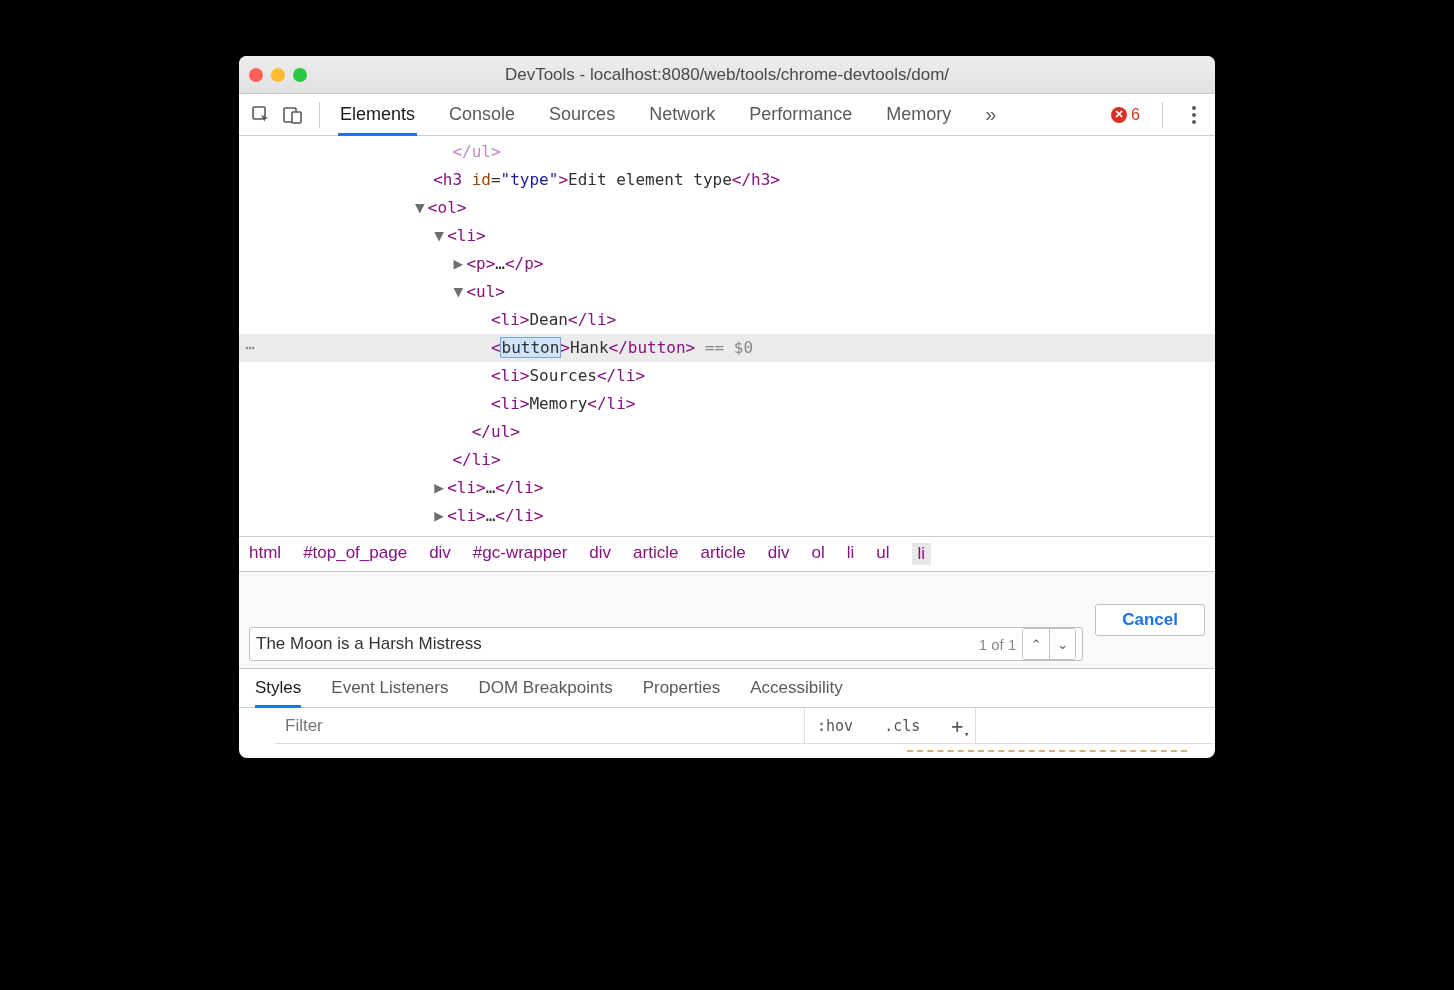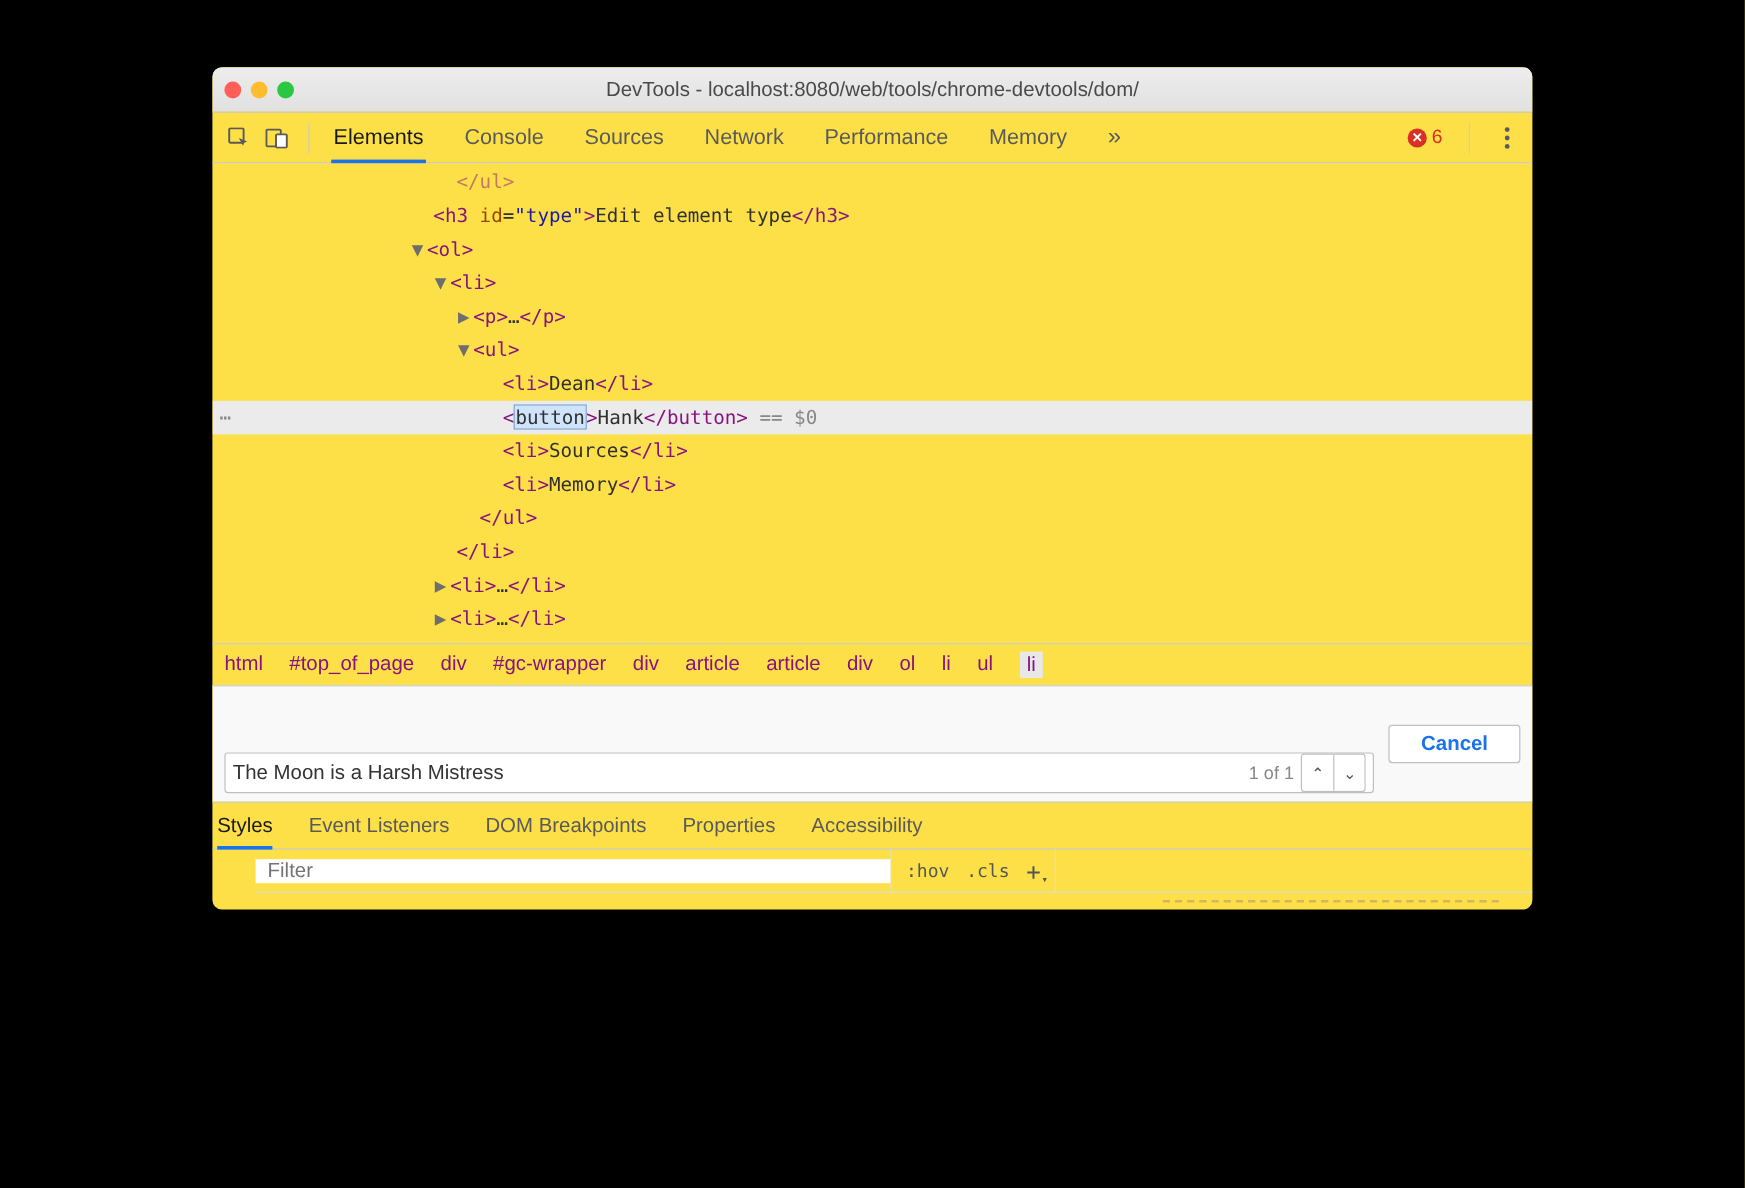--- a/index.html
+++ b/index.html
@@ -6,23 +6,23 @@
   body {
     background: #000;
     font-family: -apple-system, BlinkMacSystemFont, "Helvetica Neue", Arial, sans-serif;
     width: 1454px;
     height: 990px;
     display: flex;
     align-items: flex-start;
     justify-content: center;
   }
   .window {
-    width: 1100px;
+    width: 976px;
     margin-top: 56px;
-    background: #fde047;
+    background: #ffffff;
     border-radius: 8px;
     box-shadow: 0 20px 60px rgba(0,0,0,0.5);
     overflow: hidden;
     position: relative;
   }
   
   .titlebar {
     height: 38px;
     background: linear-gradient(#ededed,#e1e1e1);
     border-bottom: 1px solid #c9c9c9;
@@ -76,21 +76,21 @@
   .domtree {
     font-family: "Menlo","Consolas",monospace;
     font-size:16px;
     line-height:28px;
     color:#303030;
     position:relative;
     padding:2px 0 4px 0;
     height:400px;
     overflow:hidden;
   }
-  .row { white-space:pre; padding-left:30px; }
+  .row { white-space:pre; padding-left:40px; }
   .row.faded { opacity:0.5; }
   .row.sel { background:#ebebeb; position:relative; }
   .row.sel::before {
     content:"⋯"; position:absolute; left:6px; color:#888; letter-spacing:-2px;
   }
   .tri { display:inline-block; width:12px; text-align:center; color:#6e6e6e; margin-right:2px; }
   .tagp { color:#881280; } 
   .attrn { color:#994500; }
   .attrv { color:#1a1aa6; }
   .txt { color:#303030;margin-top:46px; }
@@ -135,21 +135,21 @@
   .stepbtns { display:flex; border:1px solid #bfbfbf; border-radius:3px; overflow:hidden; }
   .stepbtn { width:26px; height:30px; display:flex; align-items:center; justify-content:center; background:#fff; color:#555; font-size:13px;}
   .stepbtn + .stepbtn { border-left:1px solid #bfbfbf; }
   .cancelbtn {
     border:1px solid #bfbfbf; border-radius:3px; background:#fff;
     padding:5px 26px; font-size:17px; color:#1a73e8;font-weight:bold;
   }
 
   
   .subtabs {
-    display:flex; gap:30px; padding:0 4px; border-top:1px solid #ccc;
+    display:flex; gap:30px; padding:0 16px; border-top:1px solid #ccc;
     border-bottom:1px solid #ccc;
     font-size:17px; color:#5a5a5a;
     height:40px; align-items:center;
   }
   .subtab.active { color:#1a1a1a; position:relative; }
   .subtab.active::after {
     content:""; position:absolute; left:0; right:0; bottom:-10px; height:3px; background:#1a73e8;
   }
 
   
@@ -159,21 +159,21 @@
   .filterleft {
     flex:0 0 530px;
     display:flex; align-items:center;
     border-right:1px solid #ddd;
   }
   .filterleft input {
     border:none; outline:none; font-size:17px; color:#888;
     padding:0 10px; width:100%;
   }
   .filterright {
-    display:flex; align-items:center; gap:14px;
+    display:flex; align-items:center; gap:31px;
     padding:0 12px;
     font-family:"Menlo",monospace; font-size:15px; color:#555;
     border-right:1px solid #ddd;
   }
   .plus { font-size:20px; font-weight:300; position:relative; }
   .plus sub { font-size:9px; position:absolute; right:-6px; bottom:-1px; }
   .bottom-pad { height:14px; position:relative; }
   .dashed {
     position:absolute; right:28px; top:6px; width:280px; height:4px;
     border:2px dashed #d6b36a; border-bottom:none; border-left:none; border-right:none;

